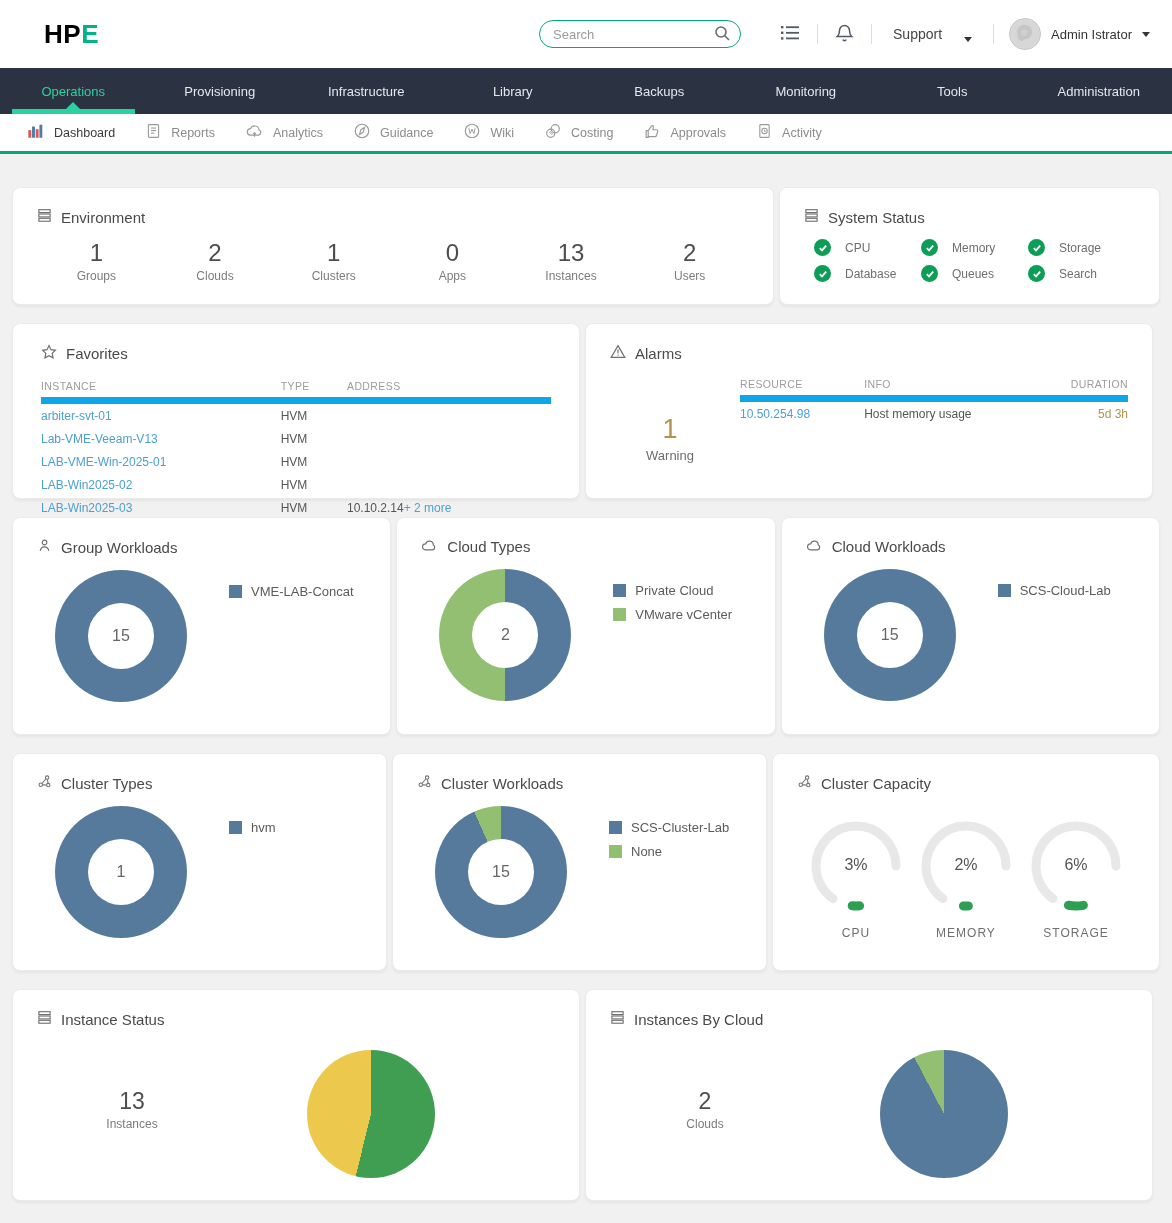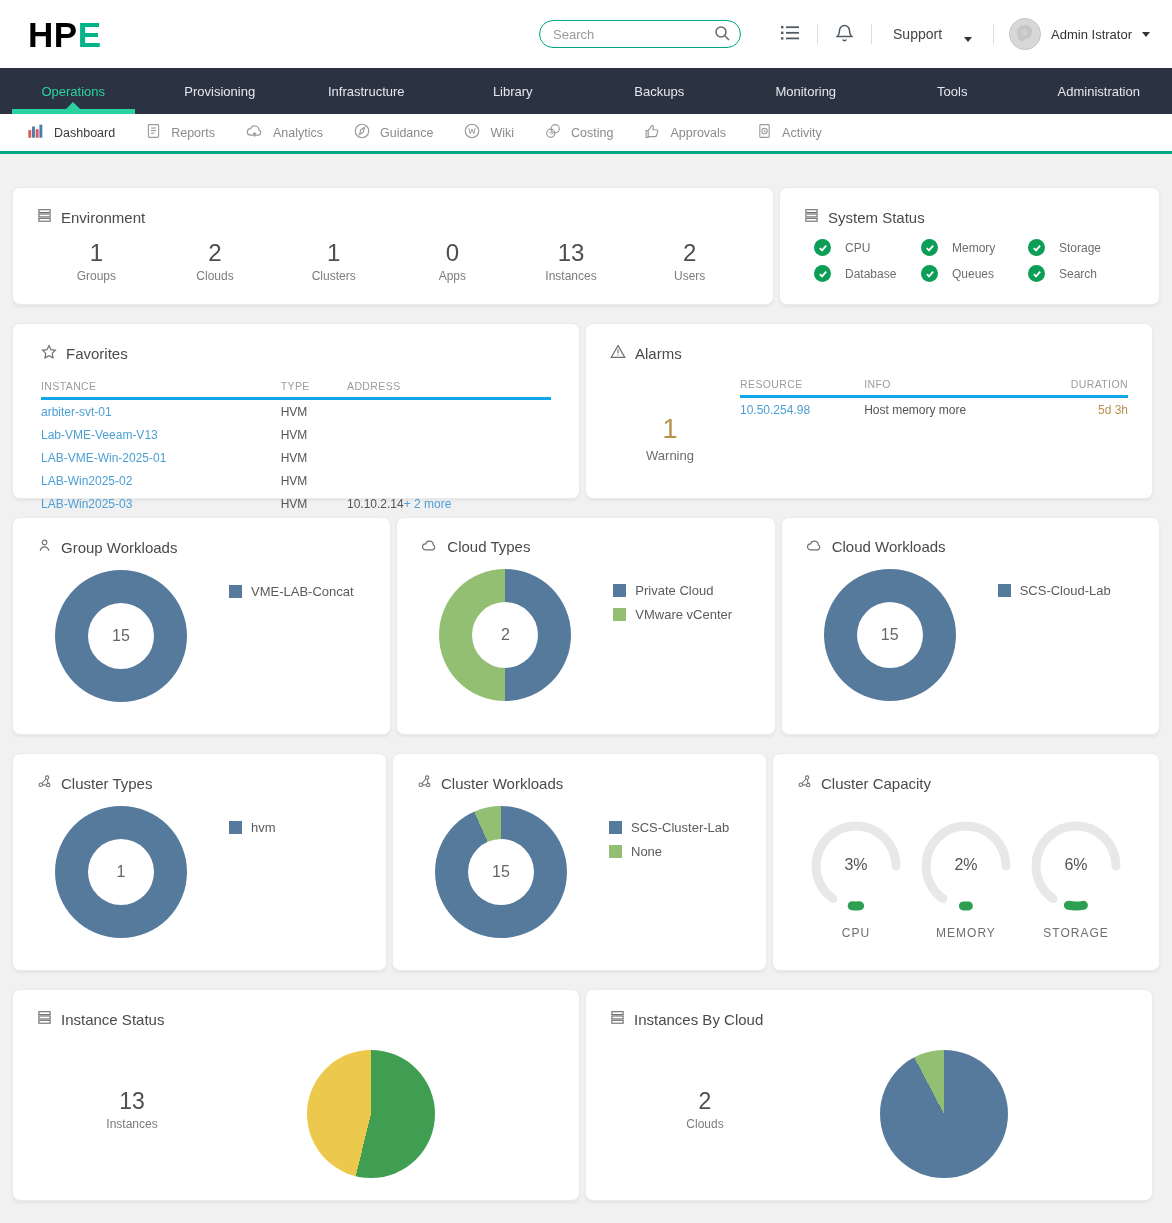--- a/index.html
+++ b/index.html
@@ -1,21 +1,21 @@
 <!DOCTYPE html>
 <html><head>
 <meta charset="utf-8">
 <style>
   * { box-sizing: border-box; margin: 0; padding: 0; }
   html,body { width: 1172px; background: #f1f1f2; font-family: "Liberation Sans", sans-serif; }
   body { height: 1223px; overflow: hidden; }
 
   
   .header { height: 68px; background: #fff; display: flex; align-items: center; padding: 0 22px; }
-  .logo { font-size: 35px; font-weight: 800; letter-spacing: .5px; line-height: 1; margin-left: 6px; cursor: pointer; }
+  .logo { font-size: 26px; font-weight: 800; letter-spacing: .5px; line-height: 1; margin-left: 22px; cursor: pointer; }
   .logo .lg-hp { color: #000; }
   .logo .lg-e { color: #00b388; }
   .header-right { margin-left: auto; display: flex; align-items: center; gap: 15px; }
   .search-wrap { position: relative; width: 202px; margin-right: 22px; }
   .search-wrap input { width: 100%; height: 28px; border: 1px solid #01a982; border-radius: 15px; padding: 0 32px 0 13px; font-size: 13px; color: #555; outline: none; font-family: inherit; background:#fff; }
   .search-wrap input::placeholder { color: #9b9b9b; }
   .search-icon { position: absolute; right: 10px; top: 5px; }
   .icon-btn { background: none; border: none; cursor: pointer; display: flex; align-items: center; padding: 2px; }
   .hdr-divider { width: 1px; height: 20px; background: #ddd; }
   .support { display: flex; align-items: flex-end; gap: 22px; font-size: 14px; color: #444; cursor: pointer; padding: 0 6px; }
@@ -54,21 +54,21 @@
   .env-label { font-size: 12px; color: #7c7c7c; margin-top: 2px; }
 
   
   .status-grid { display: grid; grid-template-columns: repeat(3, 1fr); row-gap: 9px; margin-top: 13px; padding-left: 10px; }
   .status-item { display: flex; align-items: center; gap: 14px; }
   .check { width: 17px; height: 17px; border-radius: 50%; background: #0c9e57; display: flex; align-items: center; justify-content: center; }
   .status-label { font-size: 12px; color: #6e6e6e; }
 
   
   table { width: 100%; border-collapse: collapse; font-size: 12px; }
-  th { text-align: left; color: #9c9c9c; font-weight: normal; font-size: 10.5px; letter-spacing: .4px; padding: 4px 0 5px; border-bottom: 3px solid #0ea5e9; margin-top: 12px; }
+  th { text-align: left; color: #9c9c9c; font-weight: normal; font-size: 10.5px; letter-spacing: .4px; padding: 4px 0 5px; border-bottom: 7px solid #0ea5e9; margin-top: 12px; }
   td { padding: 4.5px 0; color: #555; }
   .link { color: #4da0d4; cursor: pointer; text-decoration: none; }
   .fav-table { margin-top: 13px; }
   .col-instance { width: 47%; } .col-type { width: 13%; } .col-address { width: 40%; }
 
   
   .alarms-body { display: flex; margin-top: 12px; }
   .alarm-count { flex: 0 0 120px; text-align: center; padding-top: 40px; }
   .alarm-count-value { font-size: 27px; color: #b5914e; }
   .alarm-count-label { font-size: 13px; color: #6e6e6e; margin-top: 3px; }
@@ -399,21 +399,21 @@
             <thead>
               <tr>
                 <th class="col-resource">RESOURCE</th>
                 <th class="col-info">INFO</th>
                 <th class="col-duration right">DURATION</th>
               </tr>
             </thead>
             <tbody>
               <tr>
                 <td><a class="link">10.50.254.98</a></td>
-                <td>Host memory more</td>
+                <td>Host memory usage</td>
                 <td class="right duration">5d 3h</td>
               </tr>
             </tbody>
           </table>
         </div>
       </div>
     </div>
   </div>
 
   <div class="row">

